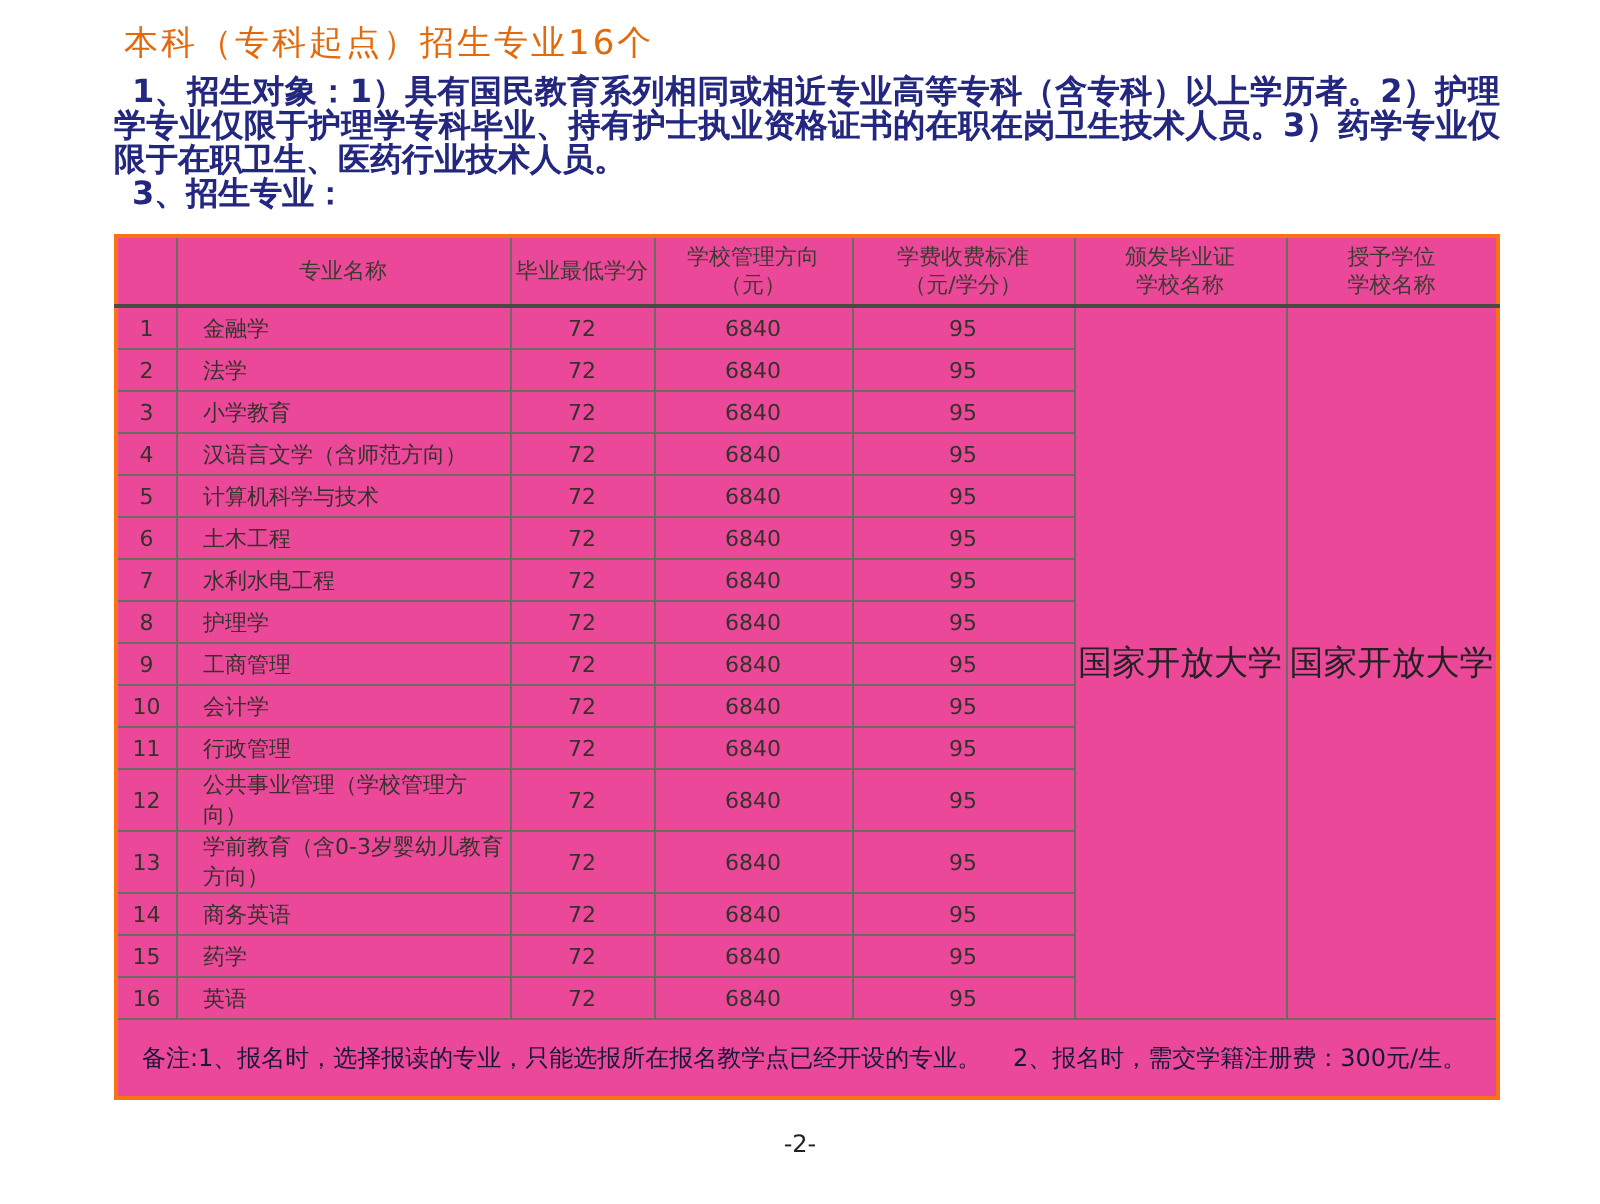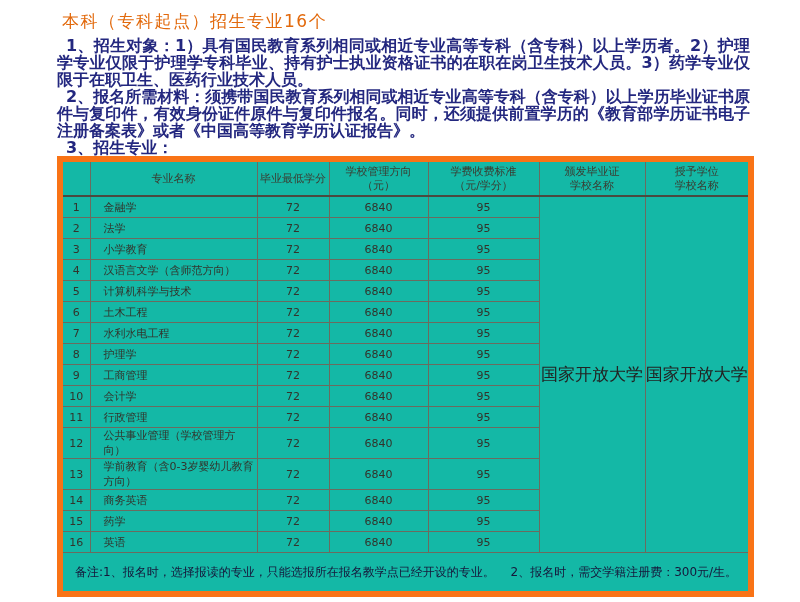--- a/index.html
+++ b/index.html
@@ -18,23 +18,23 @@
     letter-spacing:1.5px;
   }
 
   .intro { margin:0 50px 0 57px; color:#23277F; font-weight:bold;
            font-size:16px; line-height:17px; }
   .intro p { margin:0; text-indent:9px; text-align:justify; }
   .intro p.no-justify { text-align:left; }
 
   table.enroll-table {
     border-collapse:collapse; table-layout:fixed;
-    margin:0 0 0 57px; width:691px;
-    background:#14b8a6;
-    border:6px solid #f97316;
+    margin:12px 0 0 57px; width:691px;
+    background:#ec4899;
+    border:2px solid #f97316;
     color:#33332B; font-size:11px;
   }
   .enroll-table th, .enroll-table td {
     border:1px solid #6b6b5f; padding:0; overflow:hidden;
   }
   .enroll-table thead th {
     height:33px; font-weight:normal; white-space:pre-line;
     line-height:14px; text-align:center; color:#3b3b30;
   }
   .enroll-table thead th { border-bottom:2px solid #4a4a40; }
@@ -58,21 +58,20 @@
 </style>
 </head>
 <body>
 
 <div class="page">
 
   <div class="doc-title">本科（专科起点）招生专业16个</div>
 
   <div class="intro">
     <p>1、招生对象：1）具有国民教育系列相同或相近专业高等专科（含专科）以上学历者。2）护理学专业仅限于护理学专科毕业、持有护士执业资格证书的在职在岗卫生技术人员。3）药学专业仅限于在职卫生、医药行业技术人员。</p>
-    <p>2、报名所需材料：须携带国民教育系列相同或相近专业高等专科（含专科）以上学历毕业证书原件与复印件，有效身份证件原件与复印件报名。同时，还须提供前置学历的《教育部学历证书电子注册备案表》或者《中国高等教育学历认证报告》。</p>
     <p class="no-justify">3、招生专业：</p>
   </div>
 
   <table class="enroll-table">
     <colgroup>
       <col style="width:30px">
         <col style="width:167px">
         <col style="width:72px">
       <col style="width:99px">
         <col style="width:111px">

